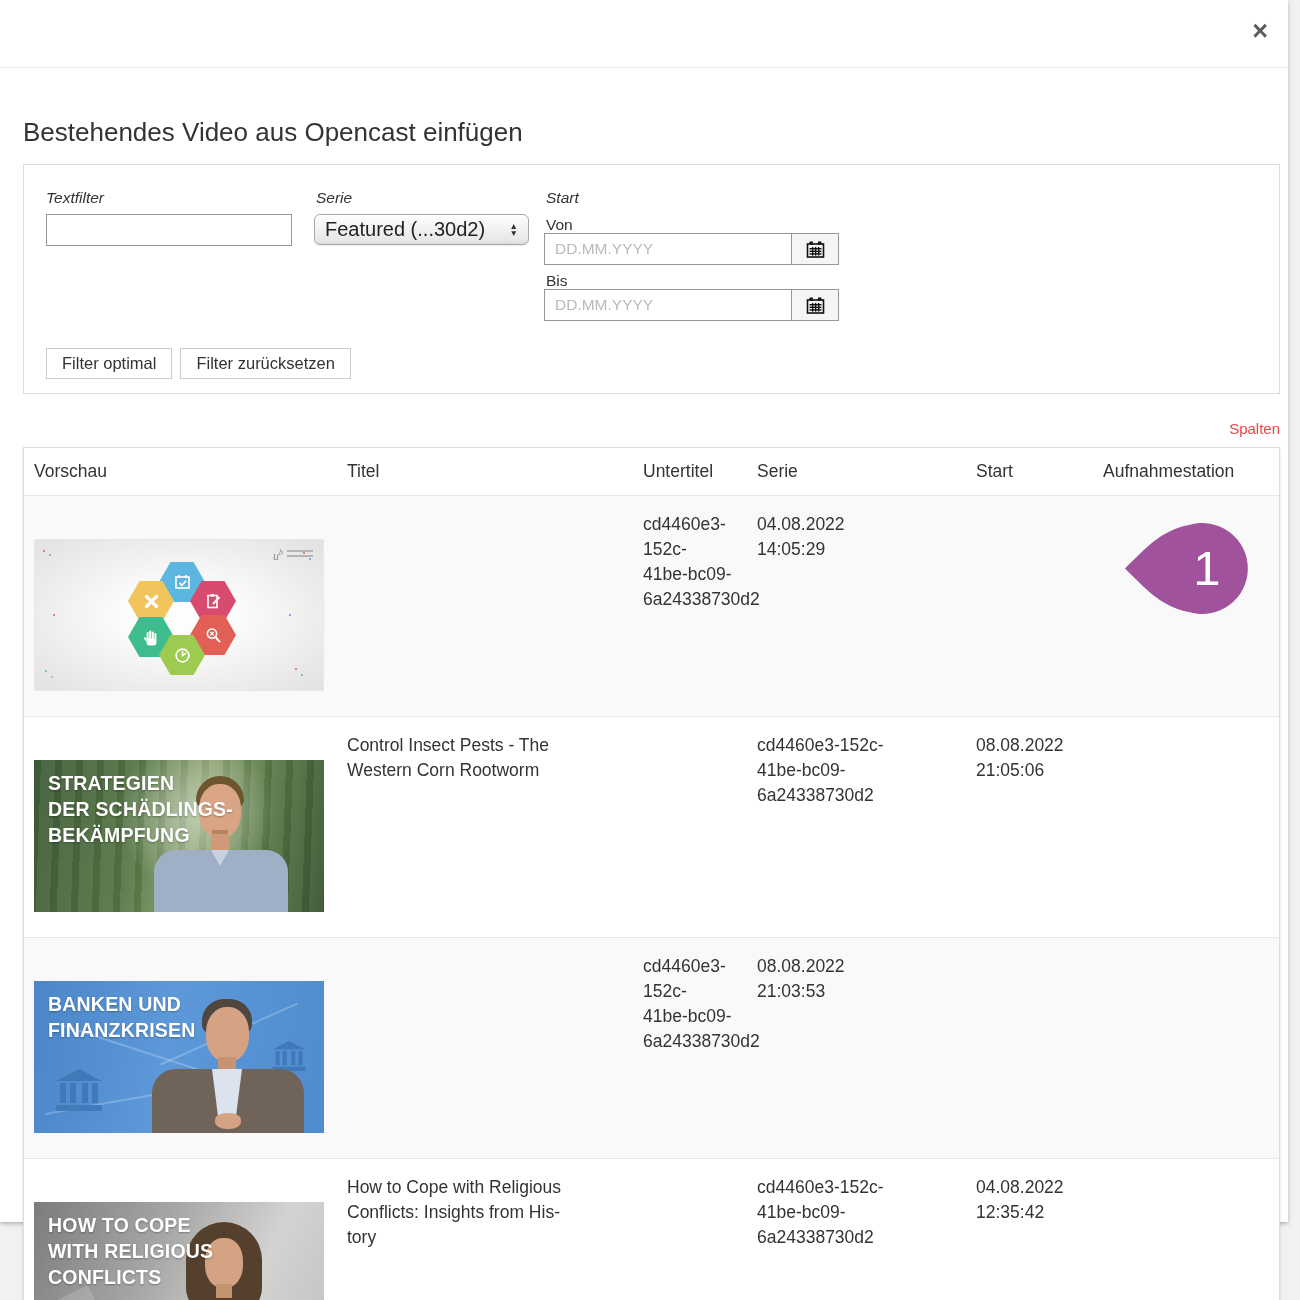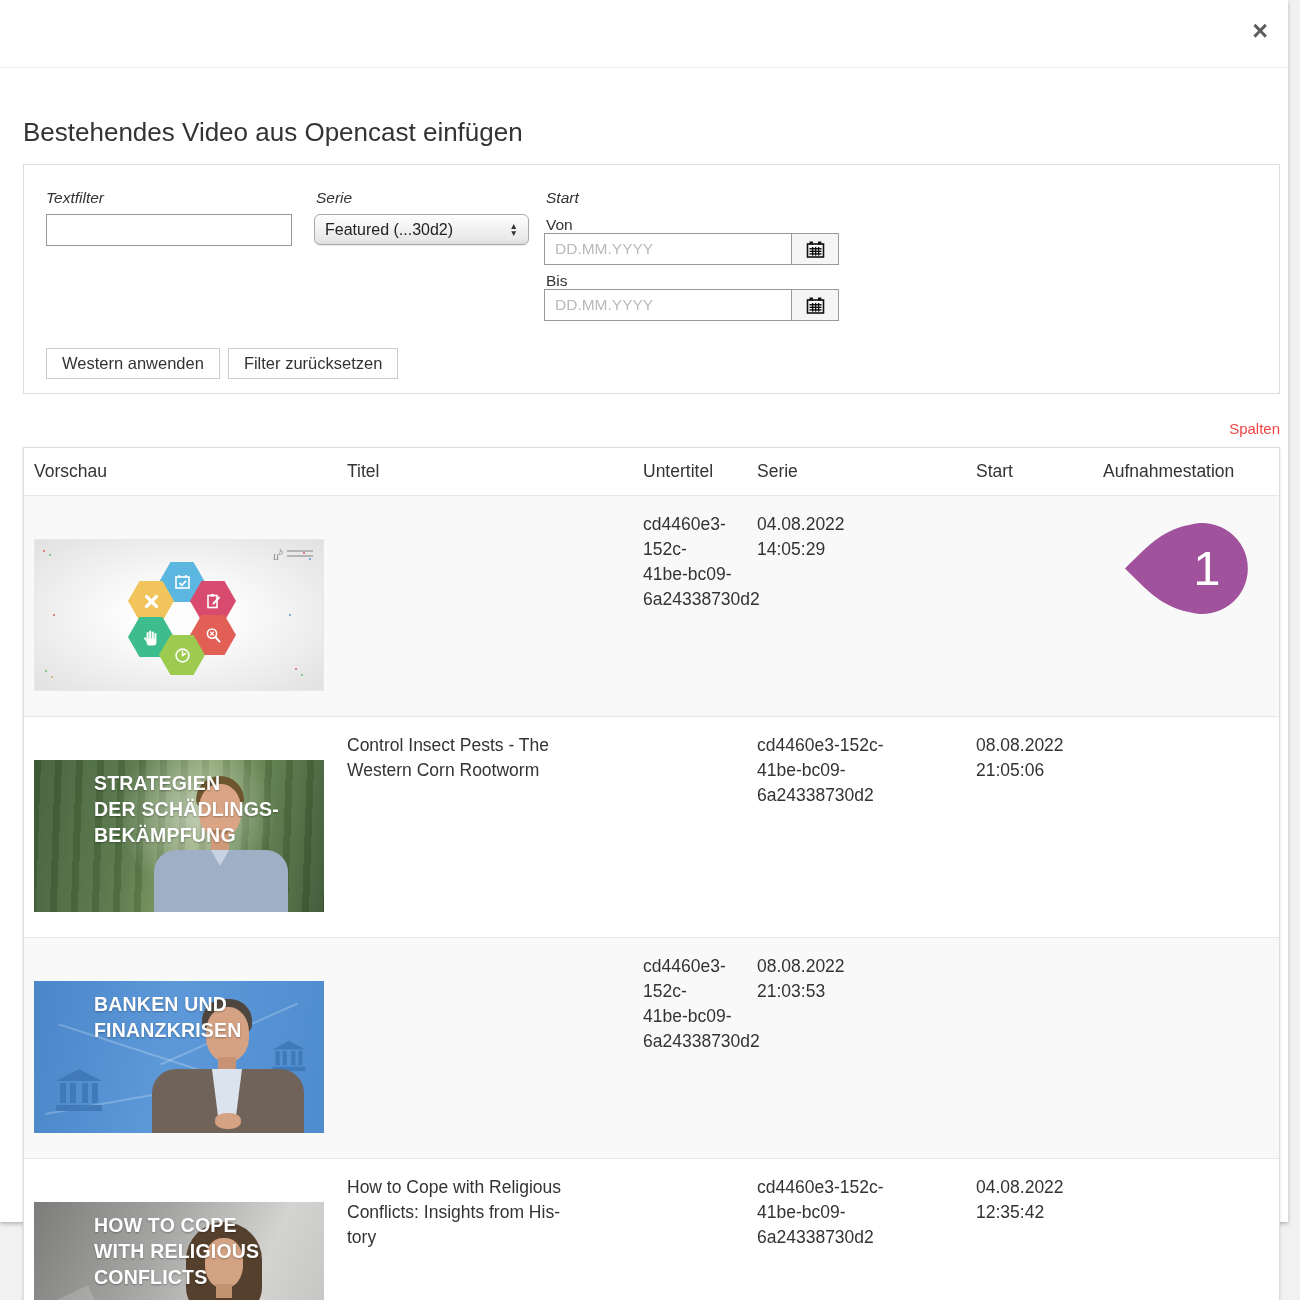--- a/index.html
+++ b/index.html
@@ -23,21 +23,21 @@
   .f-plain{ font-size:15.5px; color:#333; }
   .lbl-textfilter{ position:absolute; left:22px; top:24px; }
   .textfilter-input{ position:absolute; left:22px; top:49px; width:246px; height:32px;
     border:1px solid #999; font-size:15px; padding:0 8px; background:#fff; }
   .lbl-serie{ position:absolute; left:292px; top:24px; }
   .select-box{ position:absolute; left:290px; top:49px; width:215px; height:31px;
     border:1px solid #a9a9a9; border-radius:6px;
     background:linear-gradient(#fefefe,#e8e8e8 85%,#dcdcdc);
     display:flex; align-items:center; padding:0 10px; cursor:pointer;
     box-shadow:0 1px 1px rgba(0,0,0,.08); }
-  .select-value{ font-size:16px; color:#222; flex:1; }
+  .select-value{ font-size:20px; color:#222; flex:1; }
   .select-arrows{ display:flex; flex-direction:column; line-height:.72; font-size:8.5px; color:#333; }
   .lbl-start{ position:absolute; left:522px; top:24px; }
   .lbl-von{ position:absolute; left:522px; top:51px; }
   .lbl-bis{ position:absolute; left:522px; top:107px; }
   .dategroup{ position:absolute; left:520px; display:flex; }
   .dg-von{ top:68px; } .dg-bis{ top:124px; }
   .date-input{ width:248px; height:32px; border:1px solid #999; font-size:15.5px;
     padding:4px 10px; background:#fff; }
   .date-input::placeholder, .textfilter-input::placeholder{ color:#b9b9b9; }
   .cal-btn{ width:47px; height:32px; border:1px solid #999; border-left:none;
@@ -58,21 +58,21 @@
   .tr{ border-top:1px solid #e7e7e7; position:relative; }
   .tr.odd{ background:#f9f9f9; }
   .tr.r1{ min-height:190px; } .tr.r2{ min-height:174px; }
   .tr.r3{ min-height:180px; } .tr.r4{ min-height:180px; }
   .td{ padding:16px 10px 0 10px; font-size:17.5px; line-height:1.43; white-space:pre-line; }
 
   
   .thumb{ width:290px; height:152px; position:relative; overflow:hidden; margin-top:2px;padding-left:34px; }
   .thumb-overlay{ position:absolute; left:14px; top:11px; color:#fff; font-weight:700;
     font-size:19.5px; line-height:1.33; white-space:pre-line; letter-spacing:.2px;
-    text-shadow:0 1px 2px rgba(0,0,0,.3);margin-left:46px; }
+    text-shadow:0 1px 2px rgba(0,0,0,.3); }
 
   
   .bg-hex{ background:radial-gradient(ellipse at center, #fdfdfd 25%, #e1e1e1 100%);
     border:1px solid #e8e8e8; }
   .hex{ position:absolute; width:46px; height:40px;
     clip-path:polygon(25% 0,75% 0,100% 50%,75% 100%,25% 100%,0 50%);
     display:flex; align-items:center; justify-content:center; }
   .hex svg{ display:block; }
   .ulogo{ position:absolute; right:10px; top:7px; color:#8f8f8f; font-size:12px;
     font-family:"Liberation Serif", serif; font-style:italic; display:flex; align-items:flex-start; gap:4px; }
@@ -177,21 +177,21 @@
                 <rect x="3.5" y="12.2" width="12" height="1.4"></rect>
               <rect x="6" y="6" width="1.3" height="8.6"></rect>
                 <rect x="9" y="6" width="1.3" height="8.6"></rect>
                 <rect x="12" y="6" width="1.3" height="8.6"></rect>
             </g>
           </svg>
         </button>
       </div>
 
       <div class="filter-buttons">
-        <button class="btn">Western anwenden</button>
+        <button class="btn">Filter optimal</button>
         <button class="btn">Filter zurücksetzen</button>
       </div>
     </div>
 
     <div class="spalten-row">
       <span class="spalten-link">Spalten</span>
     </div>
 
     <div class="videos-table">
       <div class="tgrid thead">

